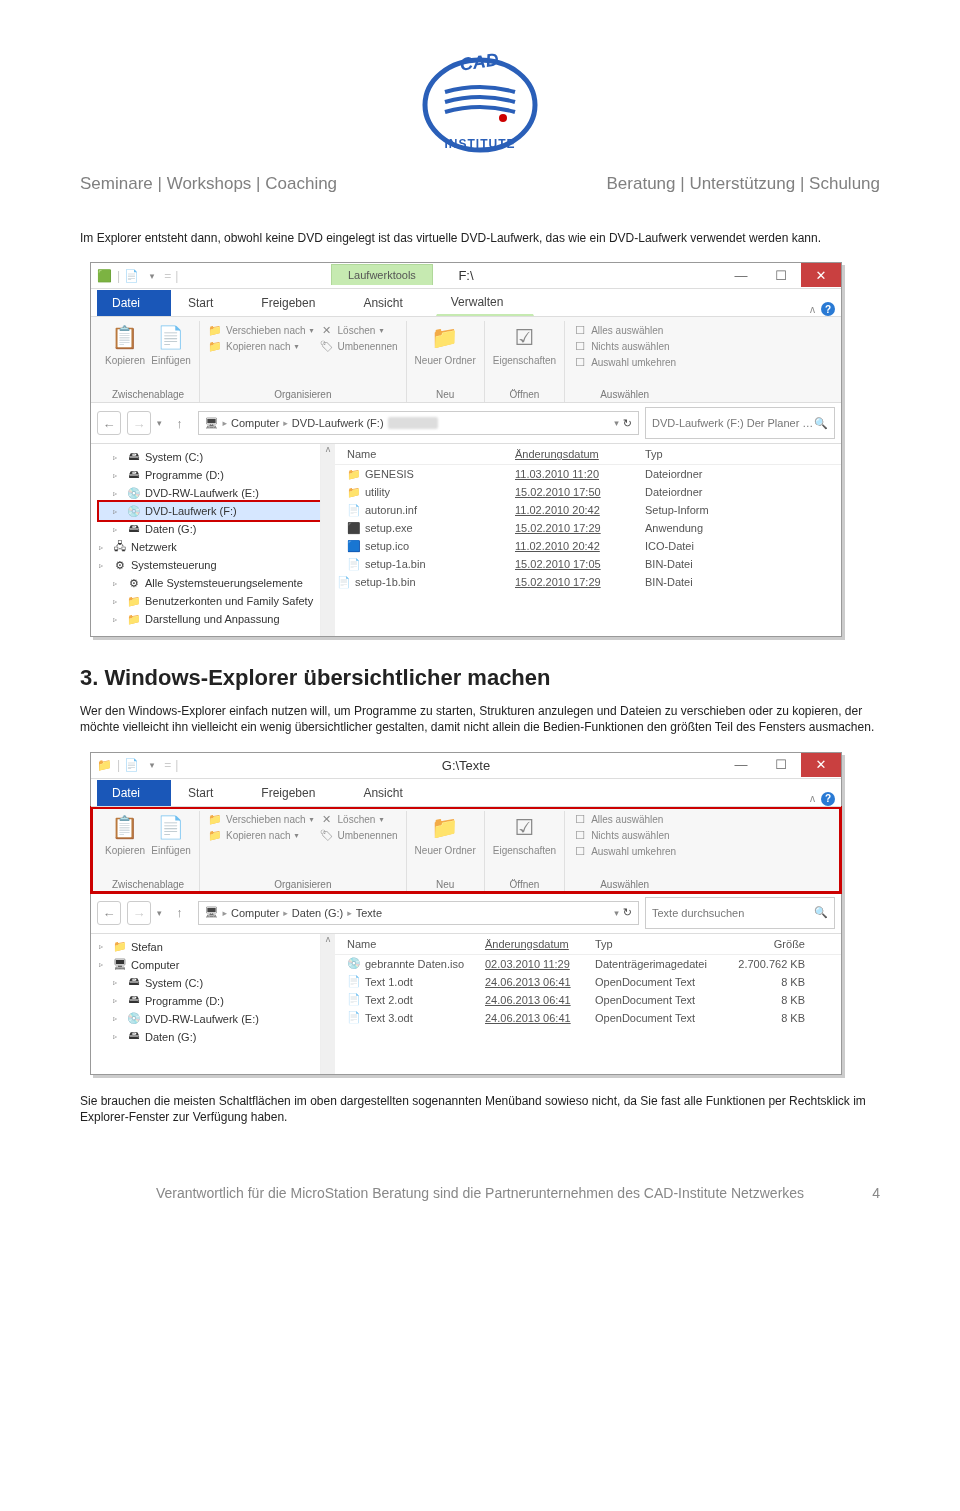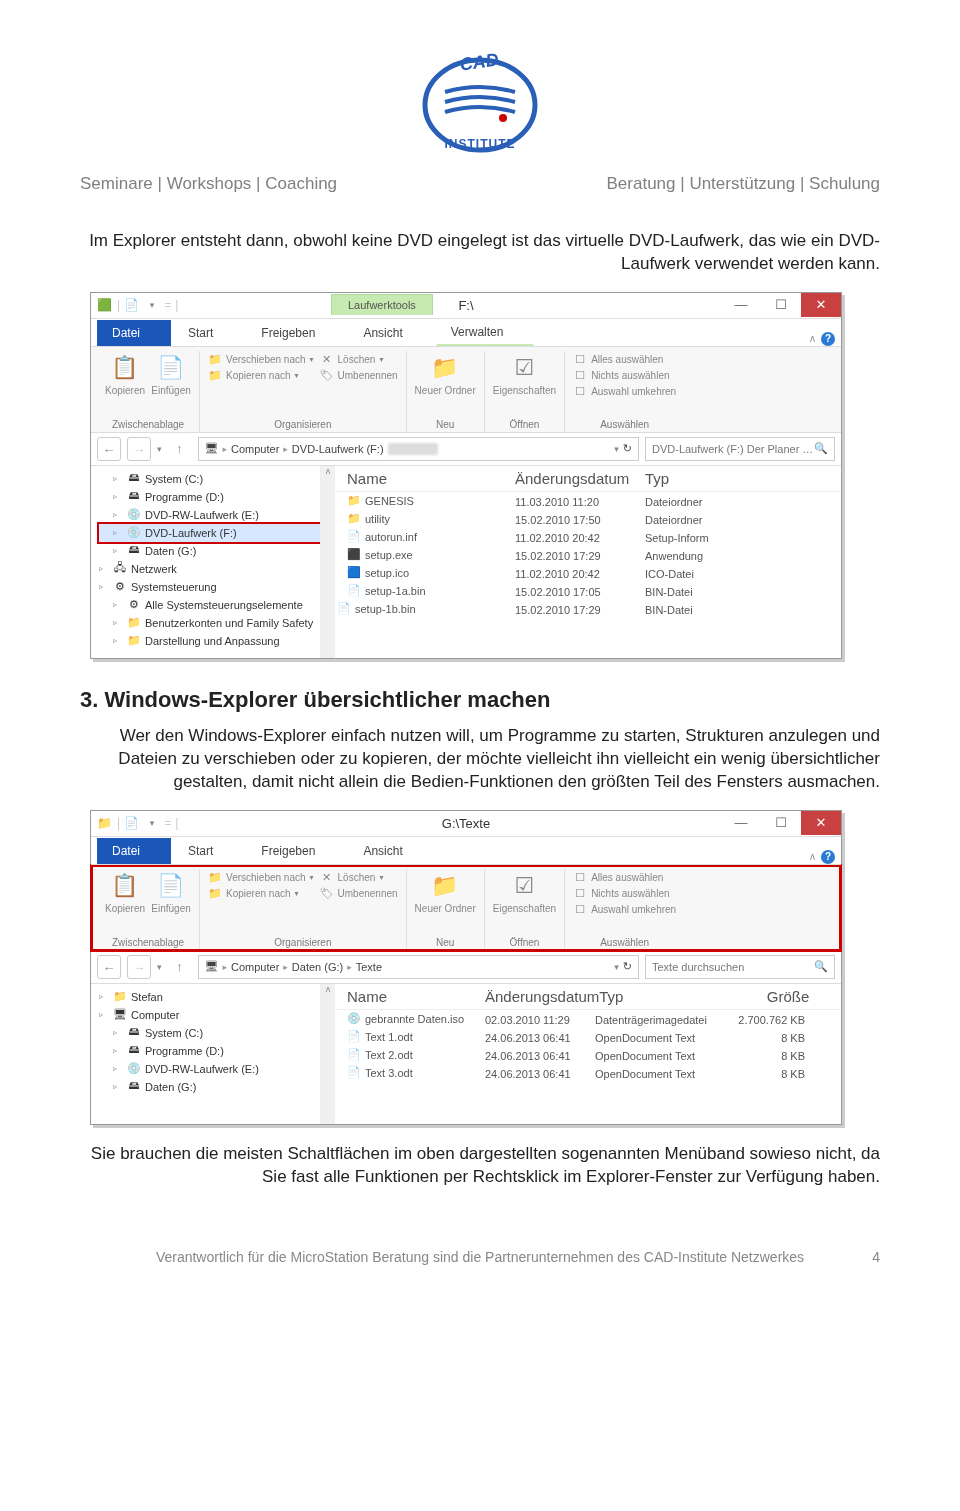--- a/index.html
+++ b/index.html
@@ -28,25 +28,24 @@
   .logo svg { width: 100%; height: 100%; }
   .header-row {
     display: flex;
     justify-content: space-between;
     font-size: 17px;
     color: #808080;
     margin-bottom: 36px;
   }
   .header-row span.sep { color: #808080; }
   .body-text {
-    font-size: 17px;
+    font-size: 12px;
     color: #222;
     line-height: 1.35;
     margin: 10px 0 16px 0;
-    text-align: right;
   }
   .h2 {
     font-size: 22px;
     color: #222;
     margin: 28px 0 12px 0;
   }
   
   .win {
     border: 1px solid #999;
     box-shadow: 3px 3px 0 #ccc;
@@ -215,21 +214,21 @@
     align-items: center;
     padding: 0 6px;
     gap: 4px;
     font-size: 11px;
     color: #444;
   }
   .nav-path .crumb-sep { color: #999; font-size: 9px; }
   .nav-search {
     width: 190px;
     border: 1px solid #ccc;
-    height: 24px;
+    height: 32px;
     display: flex;
     align-items: center;
     padding: 8px 6px;
     font-size: 11px;
     color: #777;
     justify-content: space-between;
   }
   .content {
     display: flex;
     height: 192px;
@@ -256,35 +255,35 @@
     background: #d6e7ff;
     padding-right: 4px;
   }
   .tree-item.indent1 { padding-left: 14px; }
   .filetable {
     flex: 1;
     overflow: hidden;
   }
   .fhead {
     display: flex;
-    font-size: 15px;
+    font-size: 11px;
     color: #555;
     border-bottom: 1px solid #eee;
     padding: 4px 0;
   }
   .fcol-name { flex: 0 0 180px; padding-left: 12px; }
-  .fcol-date { flex: 0 0 130px; }
+  .fcol-date { flex: 0 0 130px; text-decoration: underline; }
   .fcol-type { flex: 0 0 110px; }
   .fcol-size { flex: 0 0 80px; text-align: right; padding-right: 10px; }
   .frow {
     display: flex;
     font-size: 11px;
     color: #555;
     padding: 2px 0;
-    align-items: flex-end;
+    align-items: center;
   }
   .frow .ficon { width: 14px; height: 14px; display: inline-flex; align-items:center; justify-content:center; margin-right: 4px; font-size: 11px; }
   .scroll-ind {
     width: 14px;
     background: #f0f0f0;
     display: flex;
     flex-direction: column;
   }
   .scroll-ind .sarrow { height: 14px; text-align:center; font-size:9px; color:#888; }
   .content2 { height: 140px; }

